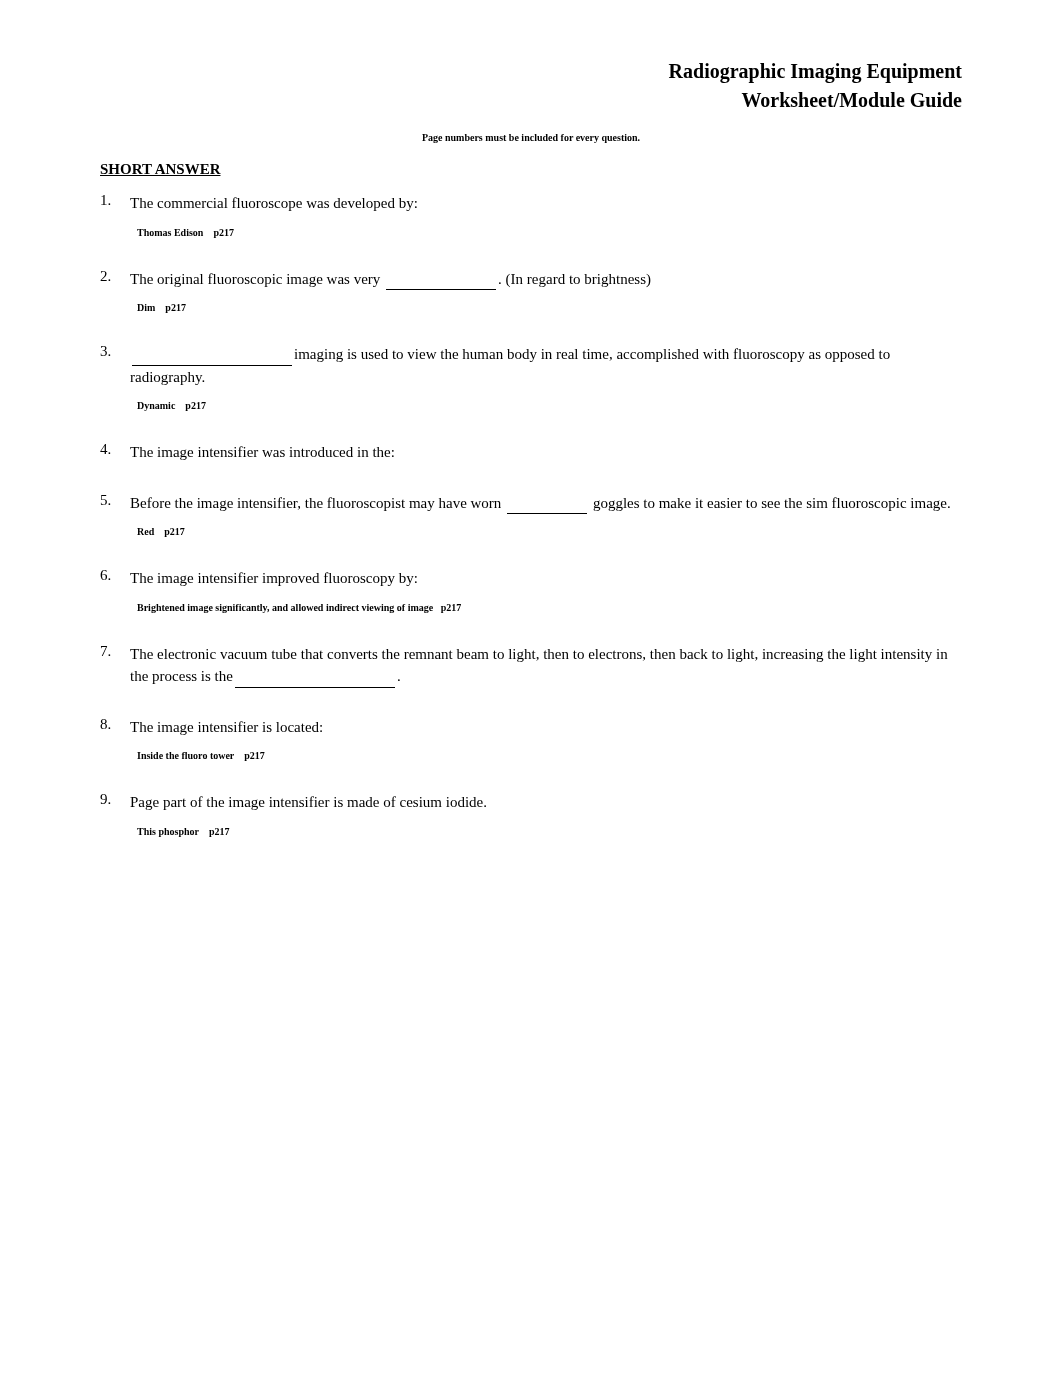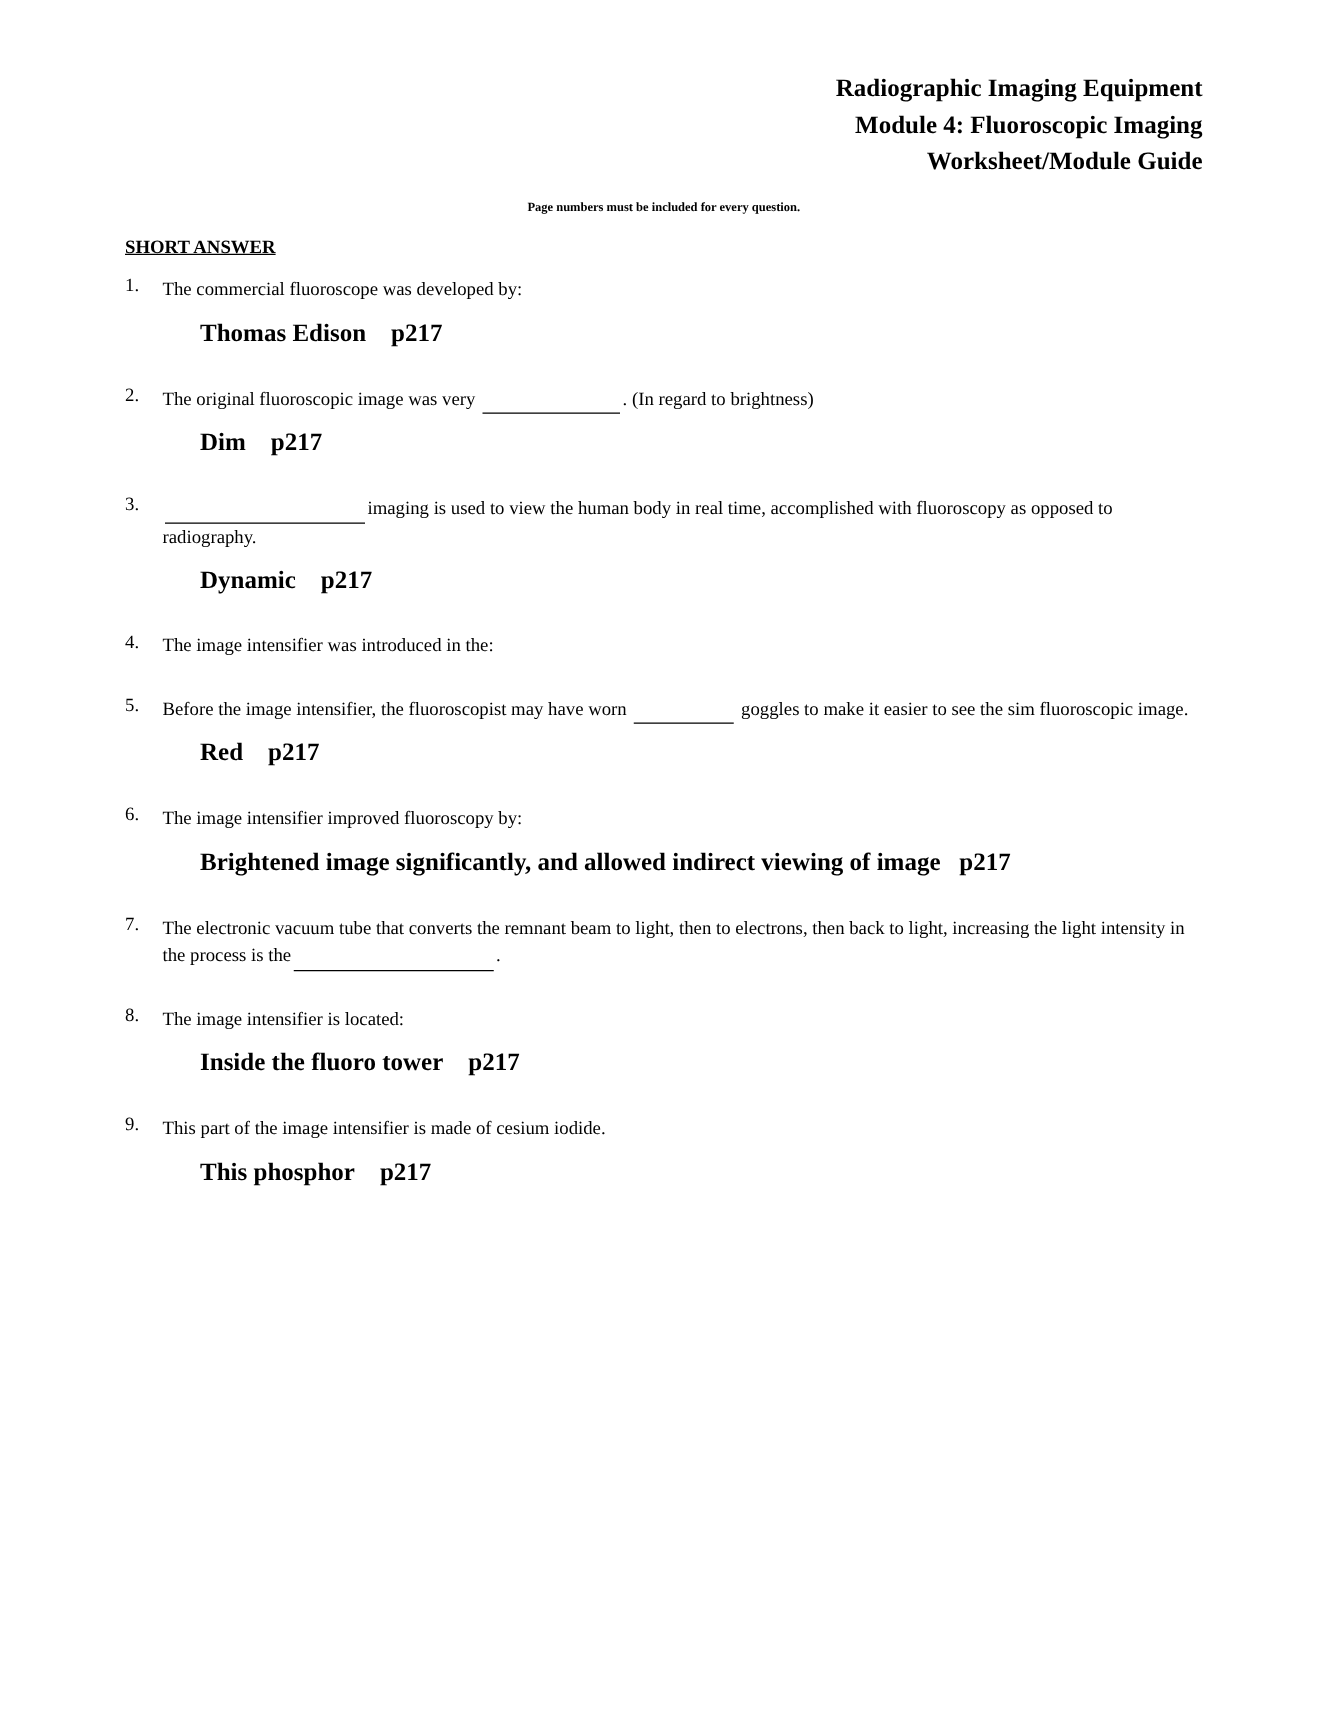--- a/index.html
+++ b/index.html
@@ -80,33 +80,32 @@
       vertical-align: bottom;
       margin: 0 2px;
     }
     .blank-short {
       min-width: 80px;
     }
     .blank-long {
       min-width: 160px;
     }
     .answer-row {
-      margin-left: 60px;
+      margin-left: 37px;
       font-weight: bold;
-      font-size: 20px;
+      font-size: 10px;
       margin-top: 4px;
       margin-bottom: 10px;
     }
   </style>
 </head>
 <body>
 
 <div class="page-header">
   <div class="main-title">Radiographic Imaging Equipment</div>
-  <div class="sub-title">Module 4: Fluoroscopic Imaging</div>
   <div class="worksheet-title">Worksheet/Module Guide</div>
 </div>
 
 <div class="page-numbers-note">Page numbers must be included for every question.</div>
 
 <div class="section-label">SHORT ANSWER</div>
 
 <ol class="questions-list">
 
   <li class="question-item">
@@ -179,20 +178,20 @@
       <span class="question-text">The image intensifier is located:</span>
     </div>
     <div class="answer-row">
       <span>Inside the fluoro tower</span>&nbsp;&nbsp;&nbsp;&nbsp;<span>p217</span>
     </div>
   </li>
 
   <li class="question-item">
     <div class="question-row">
       <span class="question-number">9.</span>
-      <span class="question-text">This part of the image intensifier is made of cesium iodide.</span>
+      <span class="question-text">Page part of the image intensifier is made of cesium iodide.</span>
     </div>
     <div class="answer-row">
       <span>This phosphor</span>&nbsp;&nbsp;&nbsp;&nbsp;<span>p217</span>
     </div>
   </li>
 
 </ol>
 
 </body></html>

